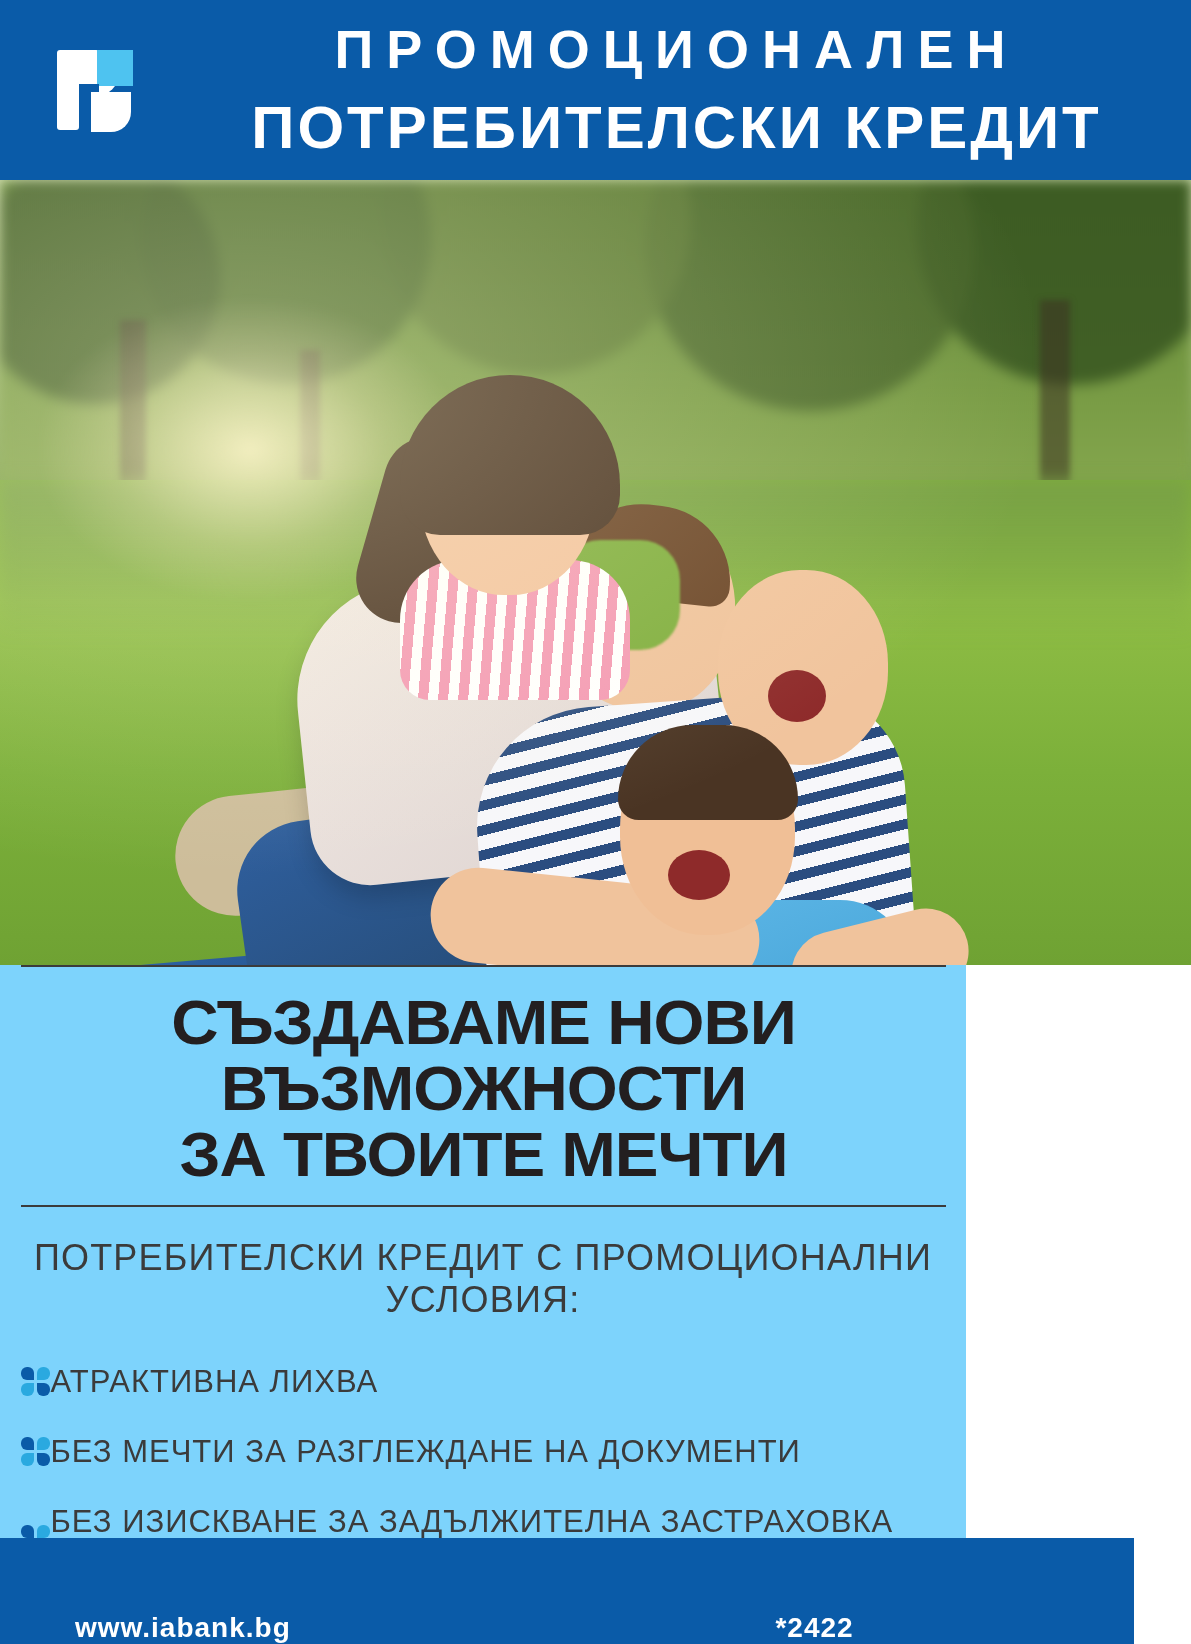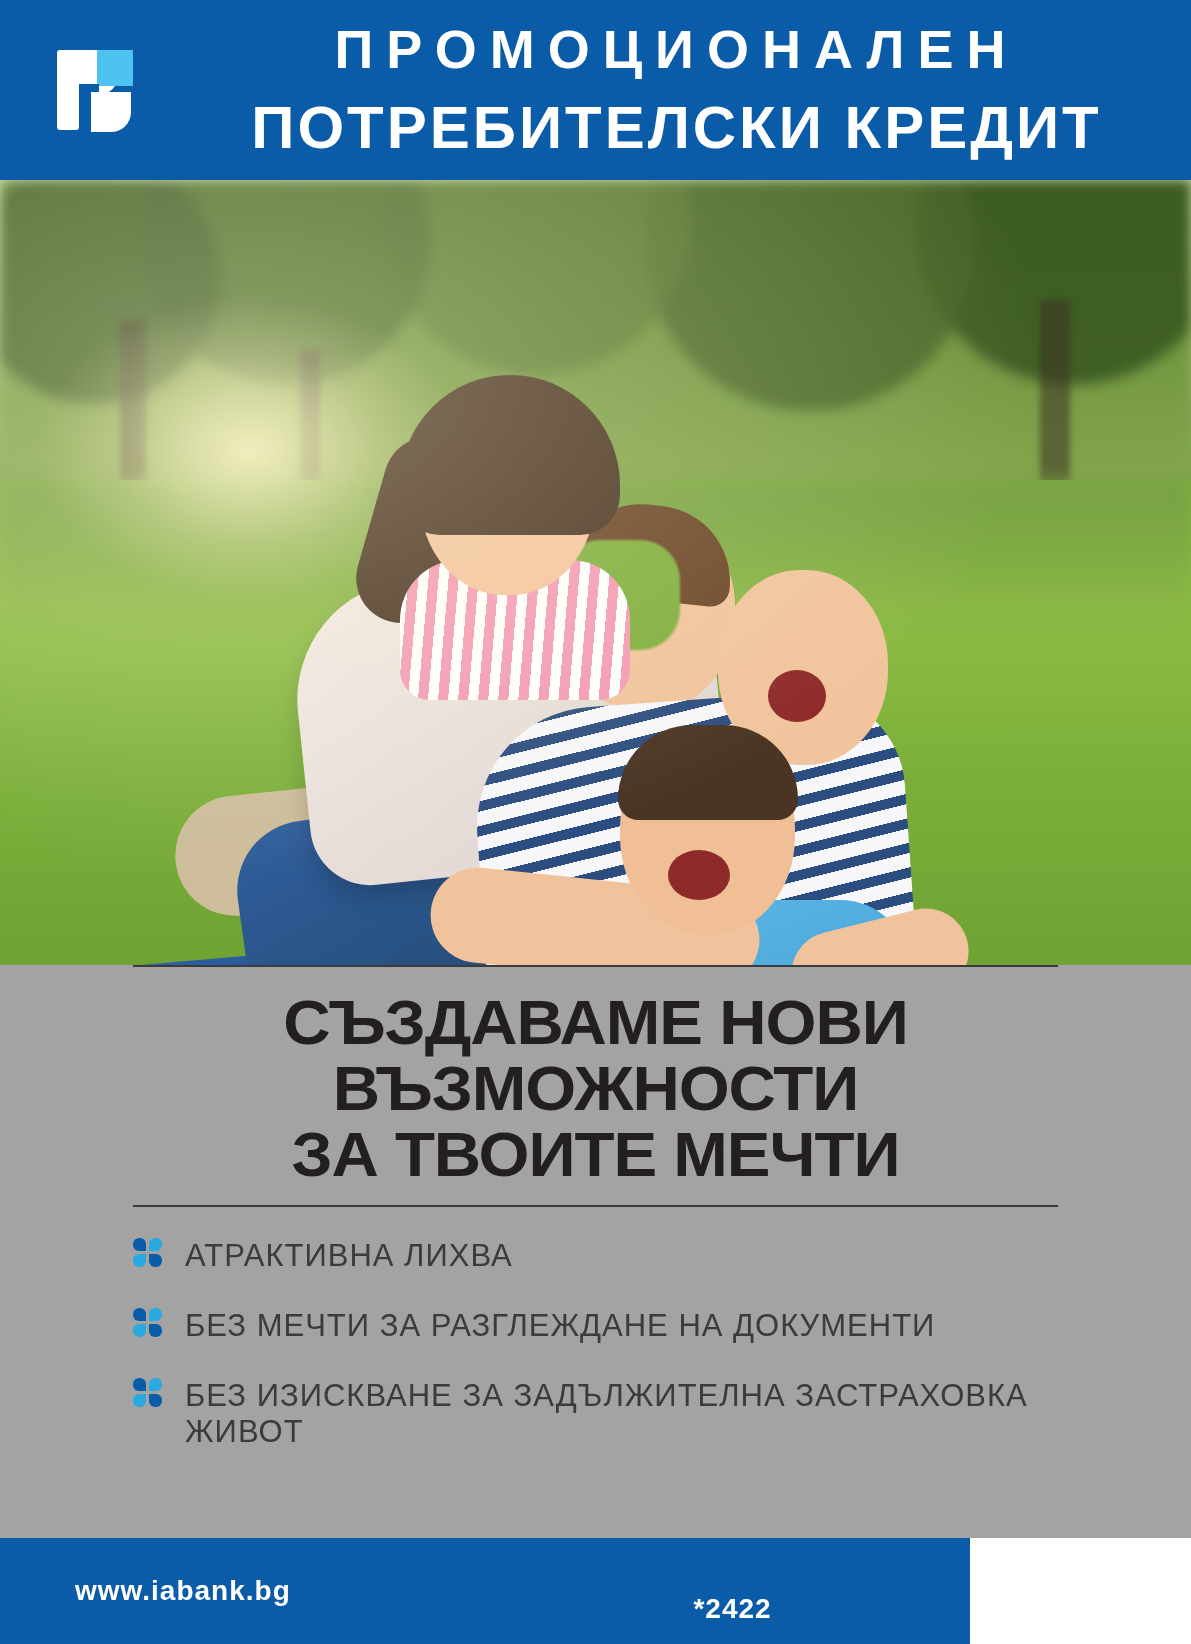--- a/index.html
+++ b/index.html
@@ -259,23 +259,23 @@
   .hero-soft {
     position: absolute; inset: 0;
     background: radial-gradient(ellipse at 20% 25%, rgba(255,250,215,.35), rgba(255,255,255,0) 60%);
     pointer-events: none;
   }
 
   
   .content {
     position: absolute;
     top: 965px; left: 0;
-    width: 1191px;
+    width: 966px;
     height: 573px;
-    background: #a3a3a3;
+    background: #7dd3fc;
   }
   .rule {
     height: 2px;
     background: #3b3b3b;
     margin: 0 auto;
     width: 925px;
   }
   .headline {
     width: 925px;
     margin: 0 auto;
@@ -297,22 +297,21 @@
     letter-spacing: 1.2px;
     padding: 30px 0 12px 0;
   }
   .bullets {
     width: 925px;
     margin: 0 auto;
     padding-top: 14px;
   }
   .bullet {
     display: flex;
-    align-items: flex-start;
-    gap: 22px;
+    align-items: center;
     padding: 17px 0;
   }
   .bico {
     position: relative;
     width: 30px; height: 30px;
     flex: 0 0 auto;
   }
   .bico .b1 {
     position: absolute; left: 0; top: 0;
     width: 13px; height: 13px; background: #0a5ba8;
@@ -336,25 +335,25 @@
   .bullet-text {
     color: #3b3b3b;
     font-size: 31px;
     letter-spacing: 1px;
   }
 
   
   .footer {
     position: absolute;
     left: 0; top: 1538px;
-    width: 970px;
+    width: 1134px;
     height: 106px;
     background: #0a5ba8;
     display: flex;
-    align-items: center;
+    align-items: flex-end;
     color: #ffffff;
     font-weight: bold;
     font-size: 28px;
     letter-spacing: 1px;
   }
   .f-left  { width: 420px; padding-left: 75px; text-align: left; }
   .f-mid   { flex: 1 1 auto; text-align: center; margin-top: 36px; }
   .f-right { width: 420px; padding-right: 100px; text-align: right; }
 </style>
 </head>
@@ -411,20 +410,21 @@
   <div class="hero-soft"></div>
 </div>
 
 <div class="content">
   <div class="rule"></div>
   <div class="headline">
     <div>СЪЗДАВАМЕ НОВИ ВЪЗМОЖНОСТИ</div>
     <div>ЗА ТВОИТЕ МЕЧТИ</div>
   </div>
   <div class="rule"></div>
+  <div class="subhead">ПОТРЕБИТЕЛСКИ КРЕДИТ С ПРОМОЦИОНАЛНИ УСЛОВИЯ:</div>
 
   <div class="bullets">
     <div class="bullet">
       <span class="bico">
         <span class="b1"></span>
           <span class="b2"></span>
           <span class="b3"></span>
           <span class="b4"></span>
       </span>
       <span class="bullet-text">АТРАКТИВНА ЛИХВА</span>

